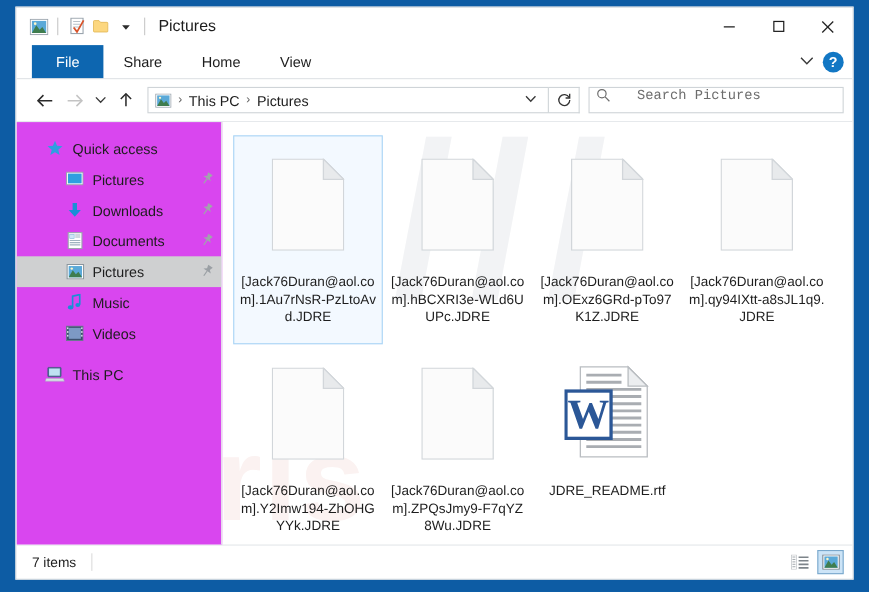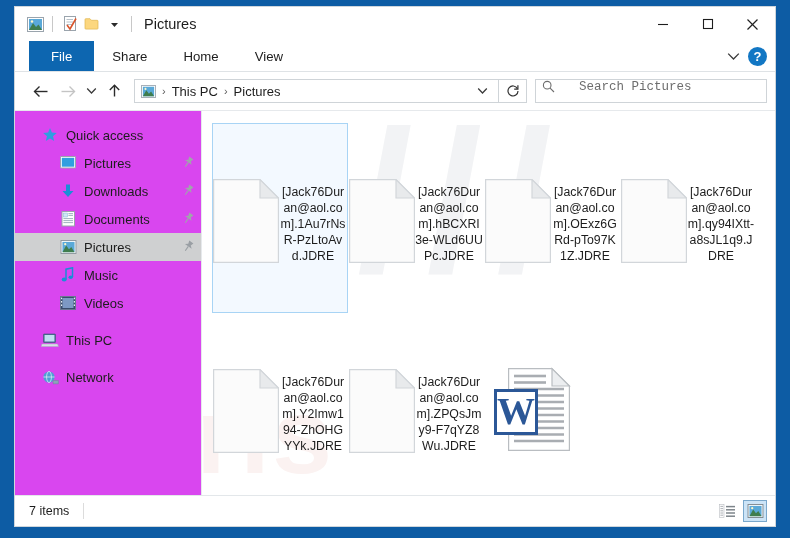--- a/index.html
+++ b/index.html
@@ -253,21 +253,21 @@
   .grid {
     display: flex;
     flex-wrap: wrap;
     position: relative;
     z-index: 2;
   }
   .file-item {
     width: 136px;
     height: 190px;
     display: flex;
-    flex-direction: row;
+    flex-direction: column;
     align-items: center;
     padding-top: 6px;
     box-sizing: border-box;
     border: 1px solid transparent;
   }
   .file-item.selected {
     background: #f3f9ff;
     border: 1px solid #a8d4f5;
   }
   .thumb {
@@ -602,31 +602,20 @@
               <rect x="2.5" y="1" width="12" height="8.5" rx="0.6" fill="#4a6f96" stroke="#3a5673" stroke-width="0.6"></rect>
               <rect x="3.6" y="2" width="9.8" height="6.5" fill="#bfe0f2"></rect>
               <path d="M1 11 L16.5 11 L17.5 13.5 L0.2 13.5 Z" fill="#d7dee5" stroke="#a8b3bd" stroke-width="0.5"></path>
             </svg>
           </span>
           <span>This PC</span>
         </div>
 
         <div class="nav-gap"></div>
 
-        <div class="nav-item lvl0">
-          <span class="ico">
-            <svg width="17" height="15" viewBox="0 0 17 15">
-              <circle cx="7" cy="7" r="5.6" fill="#4f9fd4"></circle>
-              <ellipse cx="7" cy="7" rx="2.4" ry="5.6" fill="none" stroke="#e8f4fb" stroke-width="0.7"></ellipse>
-              <line x1="1.4" y1="7" x2="12.6" y2="7" stroke="#e8f4fb" stroke-width="0.7"></line>
-              <path d="M11 10.5 L16.4 10.5 L16.4 13.8 L11 13.8 Z" fill="#8aa4b8" stroke="#6d8599" stroke-width="0.5"></path>
-            </svg>
-          </span>
-          <span>Network</span>
-        </div>
       </div>
 
       <div class="content">
 
         <div class="wm wm-slash">///</div>
         <div class="wm wm-risk">ris</div>
 
         <div class="grid">
 
           <div class="file-item selected">
@@ -704,20 +693,21 @@
                   <line x1="20" y1="48" x2="70" y2="48"></line>
                   <line x1="20" y1="54.5" x2="70" y2="54.5"></line>
                   <line x1="20" y1="61" x2="70" y2="61"></line>
                   <line x1="20" y1="67.5" x2="70" y2="67.5"></line>
                   <line x1="20" y1="74" x2="70" y2="74"></line>
                 </g>
                 <rect x="1.5" y="23.5" width="41" height="43" fill="#ffffff" stroke="#2b5797" stroke-width="3"></rect>
                 <text x="22" y="57" font-family="Liberation Serif, serif" font-size="38" font-weight="bold" fill="#2b5797" text-anchor="middle">W</text>
               </svg>
             </div>
+            <div class="fname">JDRE_README.rtf</div>
           </div>
 
         </div>
       </div>
     </div>
 
     <div class="statusbar">
       <span class="status-text">7 items</span>
       <span class="status-sep"></span>
       <div class="viewbtns">

